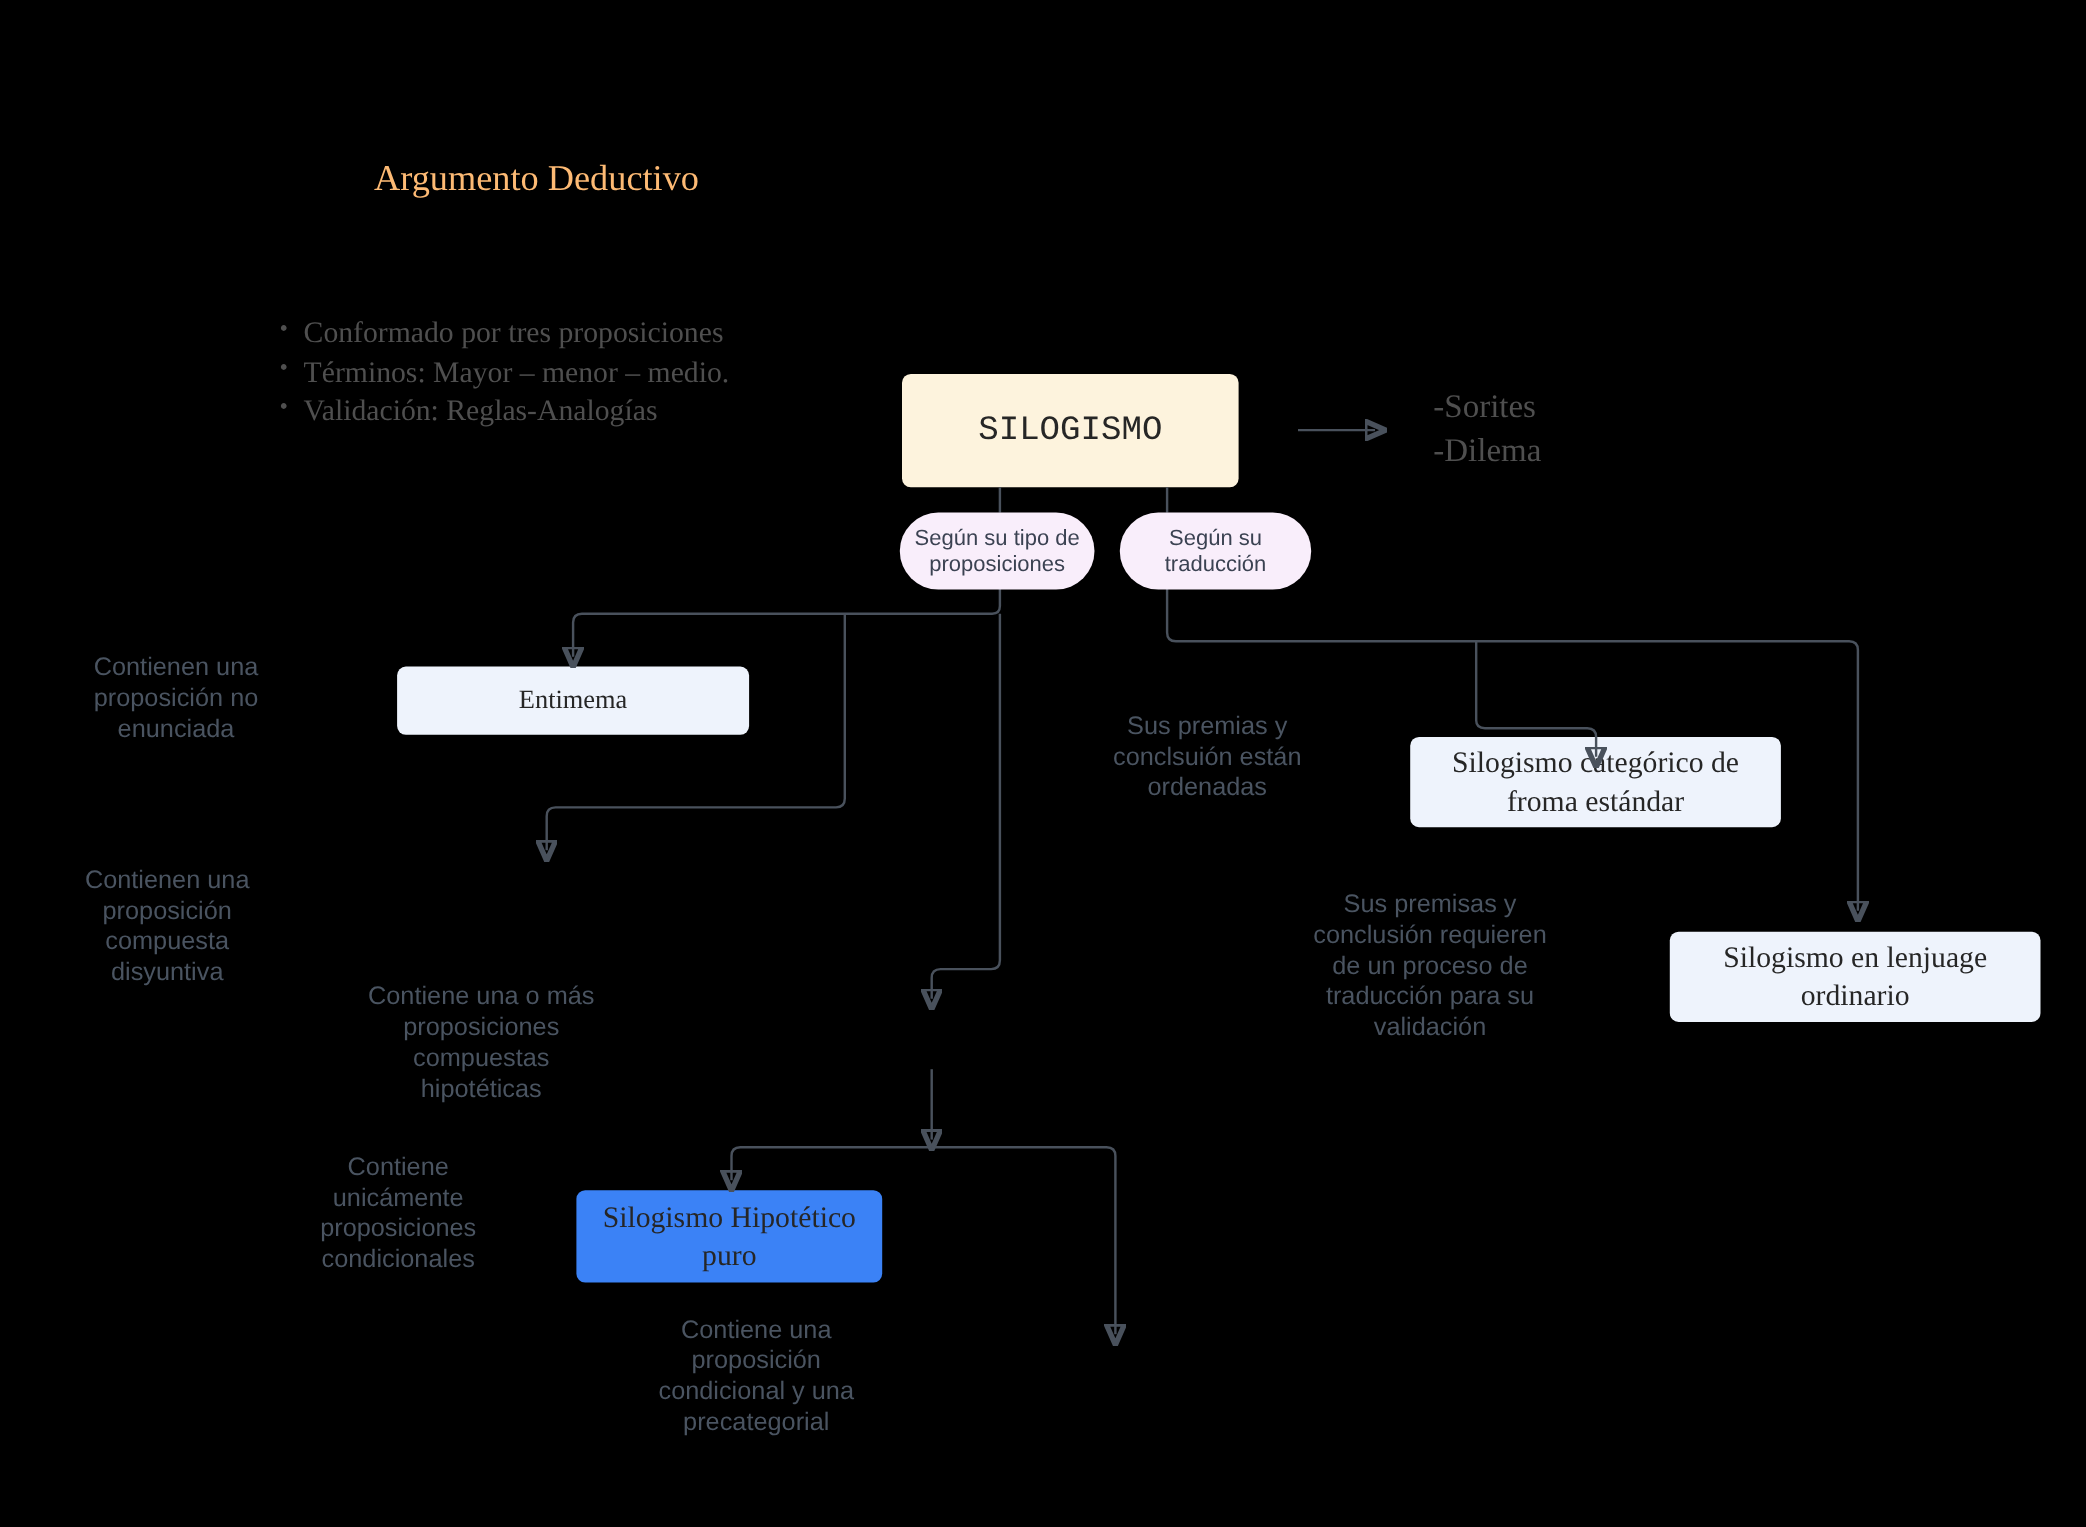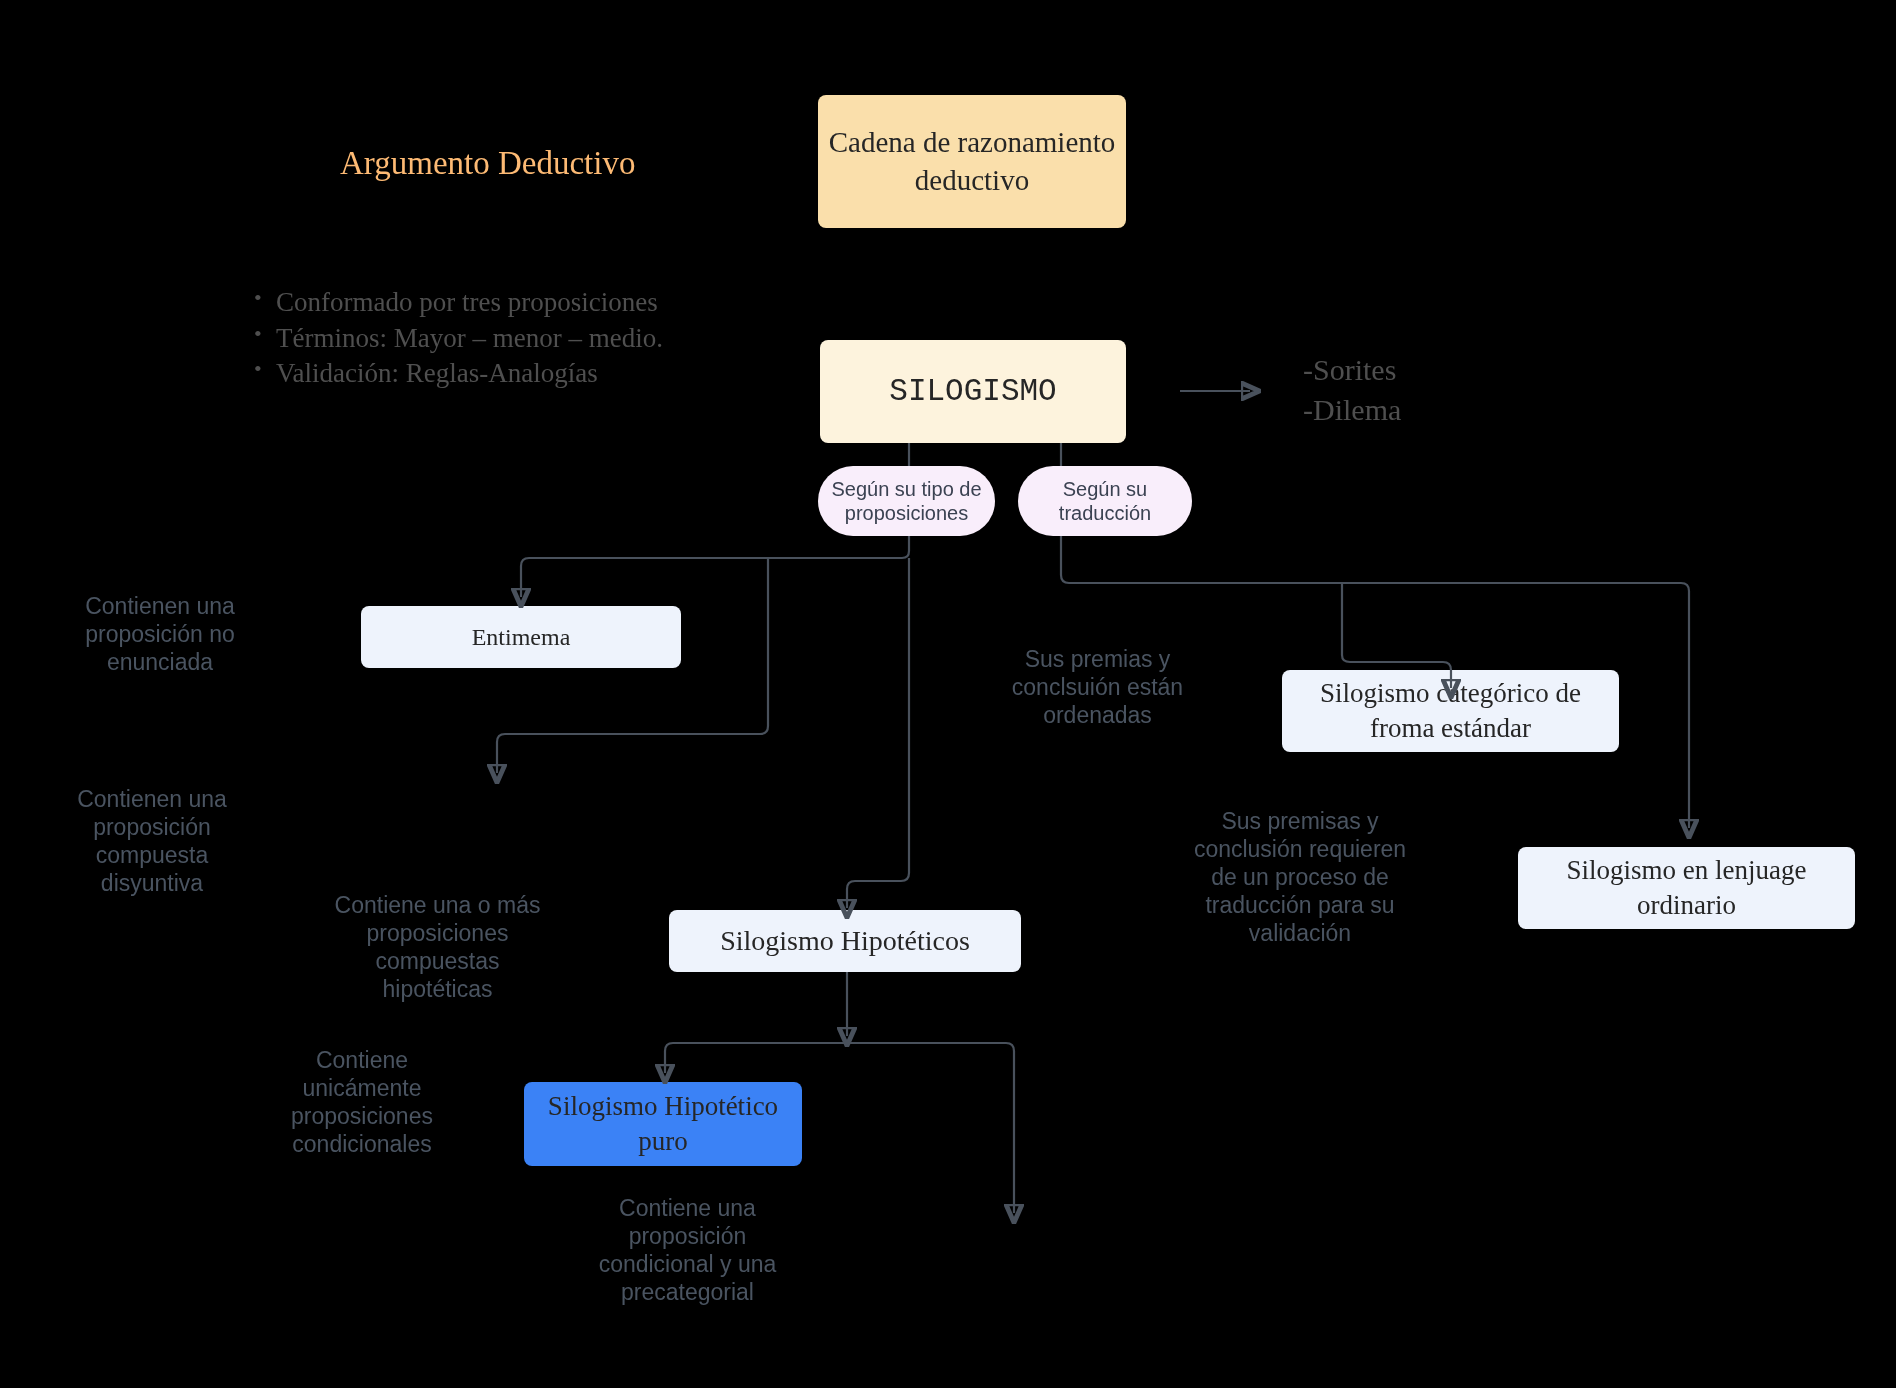--- a/index.html
+++ b/index.html
@@ -119,32 +119,30 @@
 
   <ul class="bullets" style="left:250px;top:285px;width:420px;">
     <li>Conformado por tres proposiciones</li>
     <li>Términos: Mayor – menor – medio.</li>
     <li>Validación: Reglas-Analogías</li>
   </ul>
 
   <div class="sorites" style="left:1303px;top:350px;">-Sorites
 -Dilema</div>
 
-  <div class="node orange" style="left:818px;top:95px;width:308px;height:133px;font-size:29px;">Cadena de razonamiento deductivo</div>
 
   <div class="node cream" style="left:820px;top:340px;width:306px;height:103px;font-size:31px;font-family:Liberation Mono, monospace;">SILOGISMO</div>
 
   <div class="ellipse" style="left:818px;top:466px;width:177px;height:70px;">Según su tipo de proposiciones</div>
 
   <div class="ellipse" style="left:1018px;top:466px;width:174px;height:70px;">Según su traducción</div>
 
   <div class="node blue" style="left:361px;top:606px;width:320px;height:62px;font-size:24px;">Entimema</div>
 
 
-  <div class="node blue" style="left:669px;top:910px;width:352px;height:62px;font-size:28px;">Silogismo Hipotéticos</div>
 
   <div class="node green" style="left:524px;top:1082px;width:278px;height:84px;font-size:27px;">Silogismo Hipotético puro</div>
 
 
   <div class="node blue" style="left:1282px;top:670px;width:337px;height:82px;font-size:27px;">Silogismo categórico de froma estándar</div>
 
   <div class="node blue" style="left:1518px;top:847px;width:337px;height:82px;font-size:27px;">Silogismo en lenjuage ordinario</div>
 
   <div class="note" style="left:45px;top:592px;width:230px;">Contienen  una proposición no enunciada</div>
 

